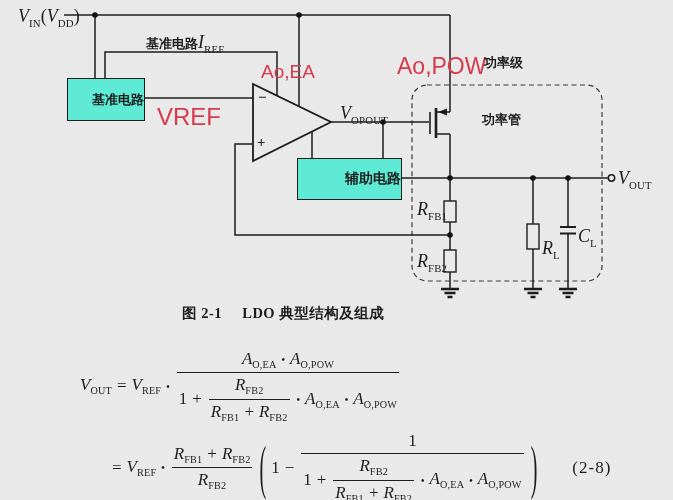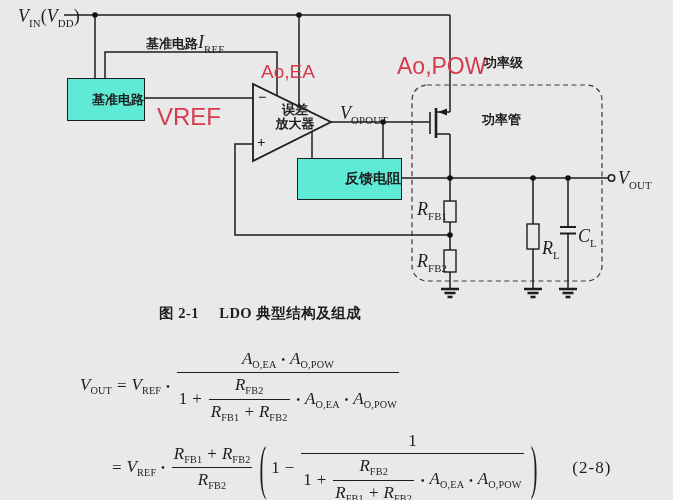--- a/index.html
+++ b/index.html
@@ -89,44 +89,40 @@
       <circle cx="450" cy="235" r="2.8"></circle>
     </g>
 
     <circle cx="611.5" cy="178" r="3.2" fill="#e9e9e9" stroke="#1d1d1d" stroke-width="1.5"></circle>
   </svg>
 
   <div class="cbox" style="left:67px;top:78px;width:78px;height:43px;">
     <span class="cjk">基准电路</span>
   </div>
   <div class="cbox" style="left:297px;top:158px;width:105px;height:42px;">
-    <span class="cjk" style="font-size:14px;">反馈电阻</span>
+    <span class="cjk" style="font-size:14px;">辅助电路</span>
   </div>
 
   <div class="lbl mathlbl" style="left:18px;top:7px;">
     <span>V</span><sub>IN</sub><span class="up">(</span><span>V</span><sub>DD</sub><span class="up">)</span>
   </div>
 
   <div class="lbl" style="left:146px;top:33px;">
     <span class="cjk">基准电路</span><span class="mathlbl"><span>I</span><sub>REF</sub></span>
   </div>
 
 
   <div class="lbl redlbl" style="left:157px;top:104px;font-size:24px;">VREF</div>
   <div class="lbl redlbl" style="left:261px;top:62px;font-size:19px;">Ao,EA</div>
   <div class="lbl redlbl" style="left:397px;top:54px;font-size:23px;">Ao,POW</div>
 
   <div class="lbl cjk" style="left:484px;top:56px;">功率级</div>
 
   <div class="lbl up" style="left:258px;top:90px;font-size:15px;font-weight:bold;">−</div>
   <div class="lbl up" style="left:257px;top:135px;font-size:15px;font-weight:bold;">+</div>
-  <div class="lbl cjk center2" style="left:268px;top:103px;width:54px;line-height:14px;">
-    <span>误差</span><br>
-    <span>放大器</span>
-  </div>
 
   <div class="lbl mathlbl" style="left:340px;top:104px;">
     <span>V</span><sub>OPOUT</sub>
   </div>
 
   <div class="lbl cjk" style="left:447px;top:113px;margin-left:35px;">功率管</div>
 
   <div class="lbl mathlbl" style="left:417px;top:200px;">
     <span>R</span><sub>FB1</sub>
   </div>
@@ -139,21 +135,21 @@
     <span>R</span><sub>L</sub>
   </div>
   <div class="lbl mathlbl" style="left:578px;top:227px;">
     <span>C</span><sub>L</sub>
   </div>
 
   <div class="lbl mathlbl" style="left:618px;top:169px;">
     <span>V</span><sub>OUT</sub>
   </div>
 
-  <div class="lbl" style="left:159px;top:306px;font-size:14.5px;font-weight:600;letter-spacing:.5px;">
+  <div class="lbl" style="left:182px;top:306px;font-size:14.5px;font-weight:600;letter-spacing:.5px;">
     <span>图 2-1</span>
     <span style="display:inline-block;width:12px;"></span>
     <span>LDO 典型结构及组成</span>
   </div>
 
   <div class="fwrap">
 
     <div class="fline" style="margin-left:80px;">
       <span class="mi"><span>V</span><sub>OUT</sub></span>
       <span class="op">=</span>

